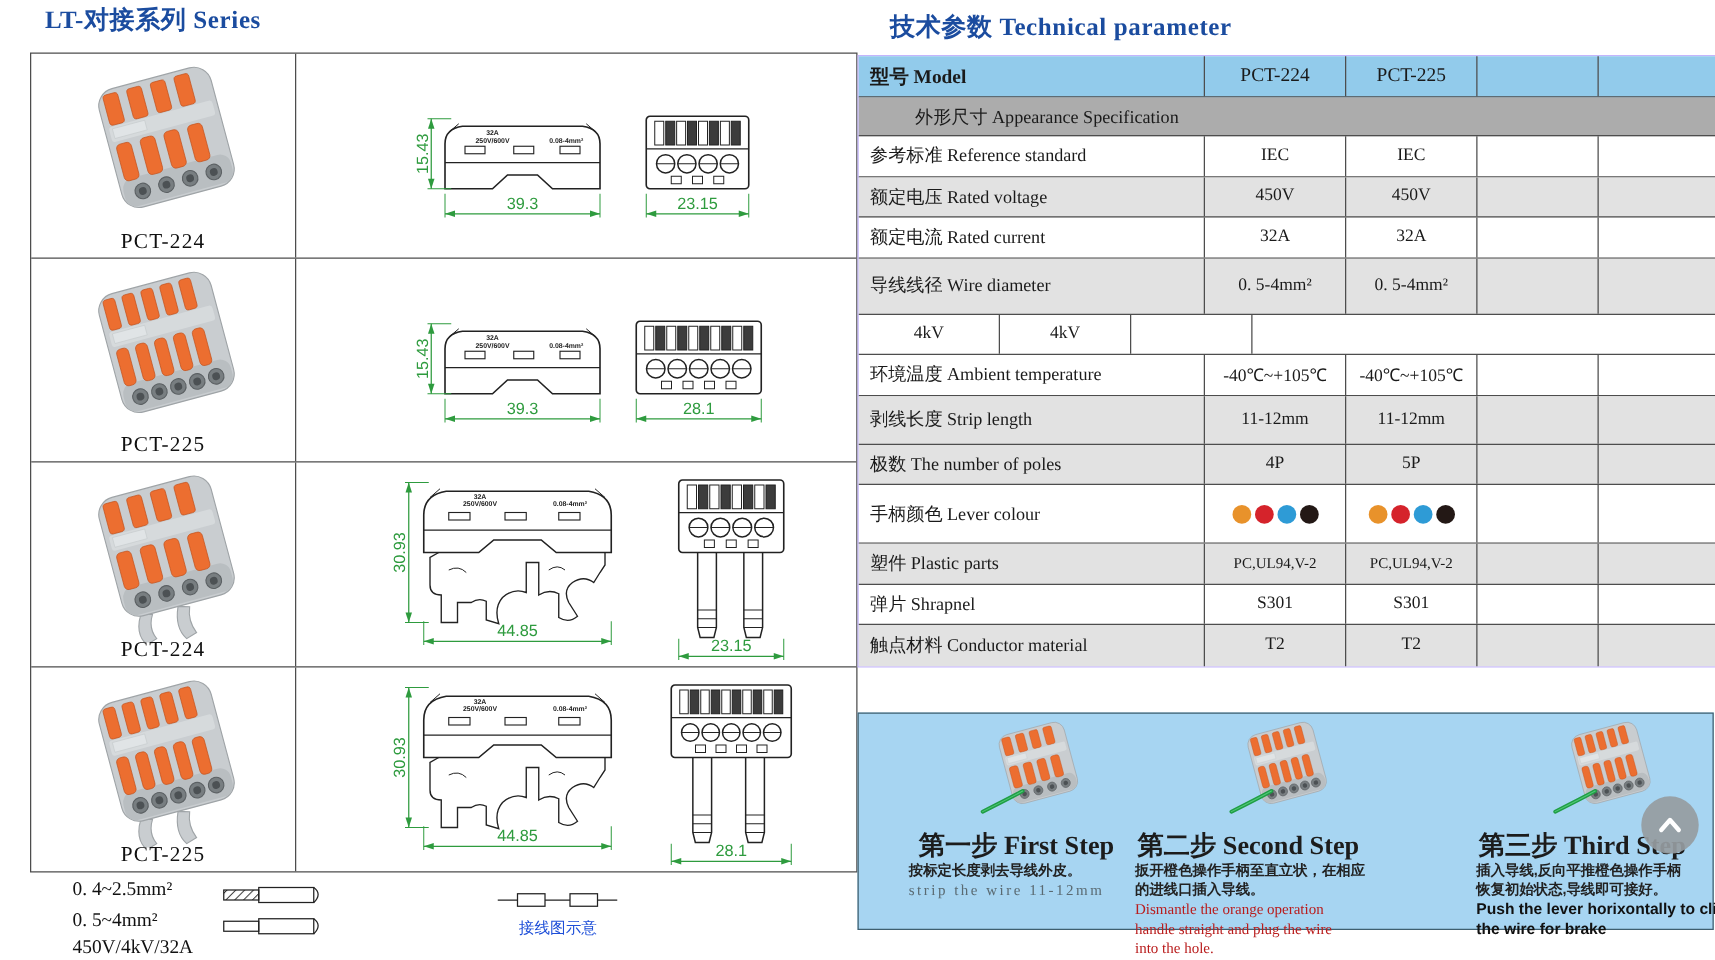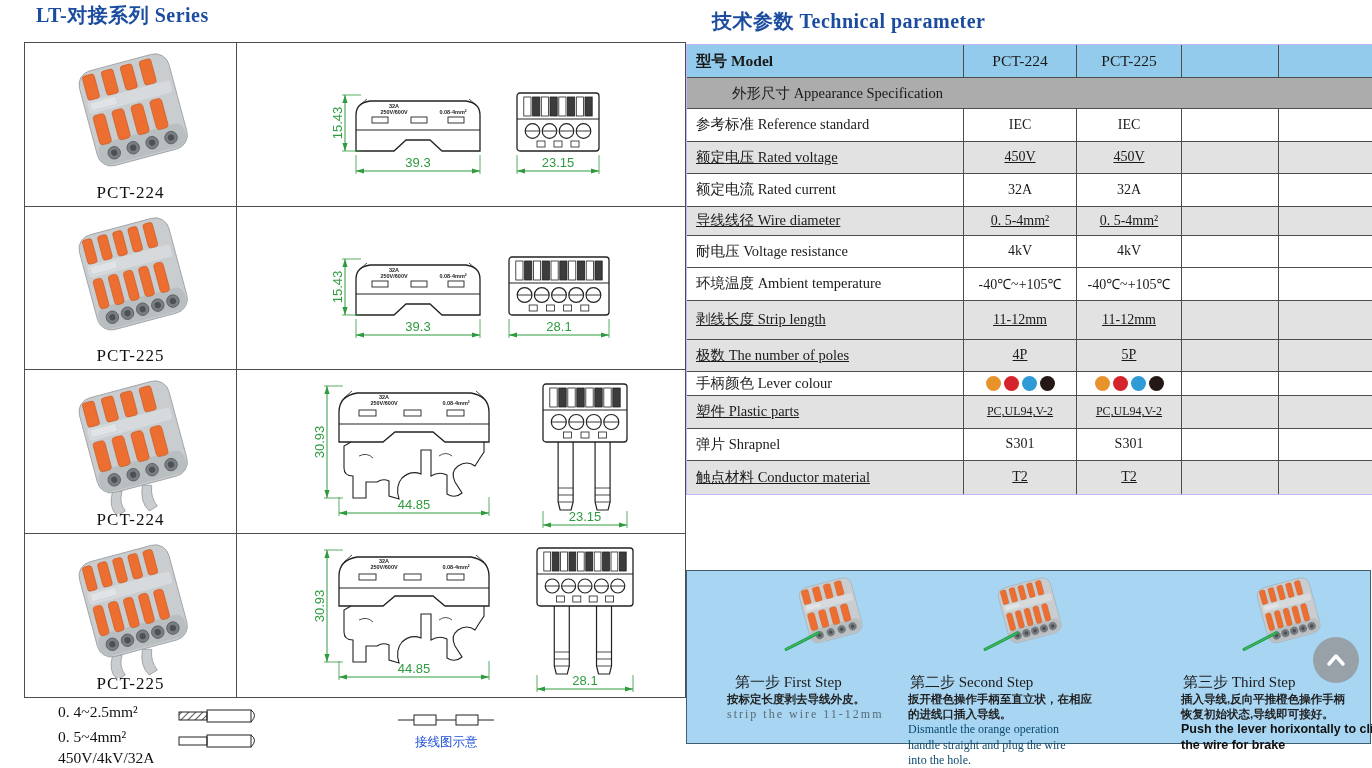--- a/index.html
+++ b/index.html
@@ -35,32 +35,32 @@
   .c0{width:277px;padding-left:9px;font-size:14.5px;}
   .c1{width:113px;justify-content:center;}
   .c2{width:105px;justify-content:center;}
   .c3{width:97px;}
   .c4{width:93px;}
   .hdr{background:#92cbeb;}
   .hdr .c0{font-weight:bold;font-size:15.5px;}
   .hdr .c1,.hdr .c2{font-size:15.5px;}
   .sect{background:#acacac;}
   .sect .c0{width:100%;border-right:none;font-size:14.5px;margin-left:36px;}
-  .alt{background:#e2e2e2;text-decoration:underline;}
+  .alt{background:#e2e2e2;}
   .val{font-size:14px;}
   .dot{width:15px;height:15px;border-radius:50%;margin:0 1.5px;display:inline-block;}
 
   
   #stepsBox{position:absolute;left:686px;top:570px;width:685px;height:174px;
     background:#a7d5f2;border:1px solid #3f5f6f;box-sizing:border-box;}
   .step{position:absolute;top:4px;width:230px;}
-  .step-head{font-size:15px;font-weight:normal;color:#1c1c1c;margin-top:14px;}
+  .step-head{font-size:21px;font-weight:bold;color:#1c1c1c;margin-top:2px;}
   .step-cn{font-family:"Liberation Sans",sans-serif;font-size:11.5px;font-weight:bold;
     color:#222;line-height:15px;}
-  .step-en{font-size:12px;color:#0c4a6e;line-height:15.5px;}
+  .step-en{font-size:12px;color:#b91c1c;line-height:15.5px;}
   .step-en.spaced{letter-spacing:2px;color:#5a6a72;}
   .step-en.bold{font-family:"Liberation Sans",sans-serif;font-weight:bold;font-size:12.5px;color:#111;}
   .step-img{display:block;}
 
   
   #backTop{position:absolute;left:1313px;top:637px;width:46px;height:46px;border-radius:50%;
     background:rgba(150,156,161,.92);z-index:9;cursor:pointer;display:flex;
     align-items:center;justify-content:center;}
 </style>
 </head>
@@ -532,29 +532,28 @@
     <div class="scell c3"></div>
     <div class="scell c4"></div>
   </div>
     <div class="srow" style="height:32.5px">
     <div class="scell c0">额定电流 Rated current</div>
     <div class="scell c1 val" style="font-size:14px">32A</div>
         <div class="scell c2 val" style="font-size:14px">32A</div>
     <div class="scell c3"></div>
     <div class="scell c4"></div>
   </div>
-    <div class="srow alt" style="height:29px">
+    <div class="srow alt" style="height:45px">
     <div class="scell c0">导线线径 Wire diameter</div>
     <div class="scell c1 val" style="font-size:14px">0. 5-4mm²</div>
         <div class="scell c2 val" style="font-size:14px">0. 5-4mm²</div>
     <div class="scell c3"></div>
     <div class="scell c4"></div>
   </div>
     <div class="srow" style="height:32.5px">
-    <div class="scell c0">耐电压 Voltage resistance</div>
     <div class="scell c1 val" style="font-size:14px">4kV</div>
         <div class="scell c2 val" style="font-size:14px">4kV</div>
     <div class="scell c3"></div>
     <div class="scell c4"></div>
   </div>
     <div class="srow" style="height:32.5px">
     <div class="scell c0">环境温度 Ambient temperature</div>
     <div class="scell c1 val" style="font-size:14px">-40℃~+105℃</div>
         <div class="scell c2 val" style="font-size:14px">-40℃~+105℃</div>
     <div class="scell c3"></div>
@@ -567,21 +566,21 @@
     <div class="scell c3"></div>
     <div class="scell c4"></div>
   </div>
     <div class="srow alt" style="height:32.5px">
     <div class="scell c0">极数 The number of poles</div>
     <div class="scell c1 val" style="font-size:14px">4P</div>
         <div class="scell c2 val" style="font-size:14px">5P</div>
     <div class="scell c3"></div>
     <div class="scell c4"></div>
   </div>
-    <div class="srow" style="height:24px">
+    <div class="srow" style="height:47px">
     <div class="scell c0">手柄颜色 Lever colour</div>
     <div class="scell c1">
         <span class="dot" style="background:#e8922b"></span>
         <span class="dot" style="background:#d5232b"></span>
         <span class="dot" style="background:#2e9bd6"></span>
         <span class="dot" style="background:#231815"></span>
       </div>
         <div class="scell c2">
         <span class="dot" style="background:#e8922b"></span>
         <span class="dot" style="background:#d5232b"></span>

